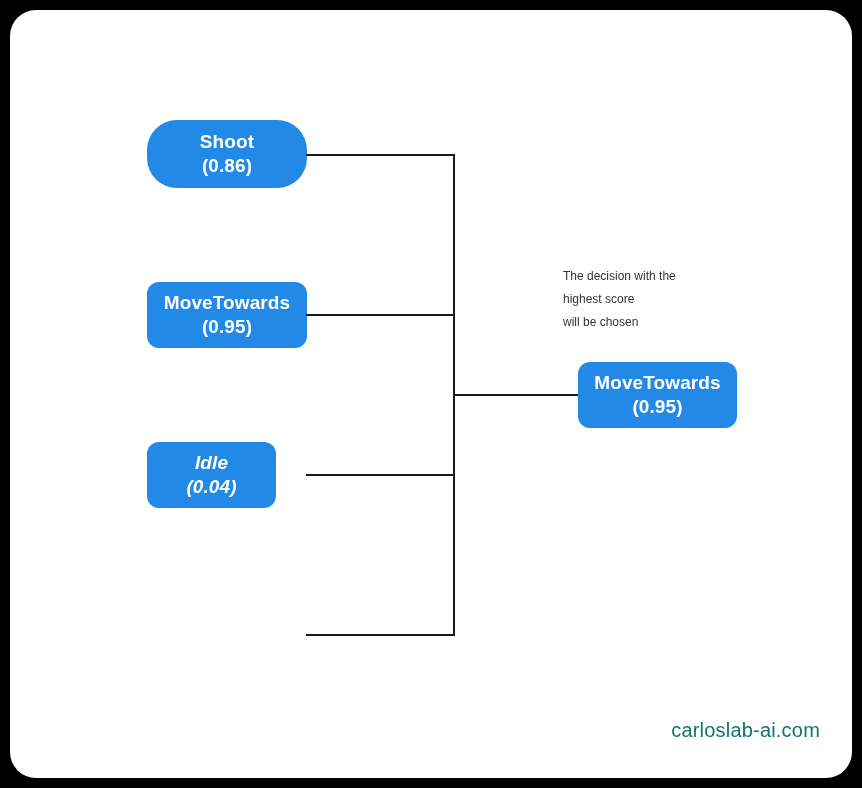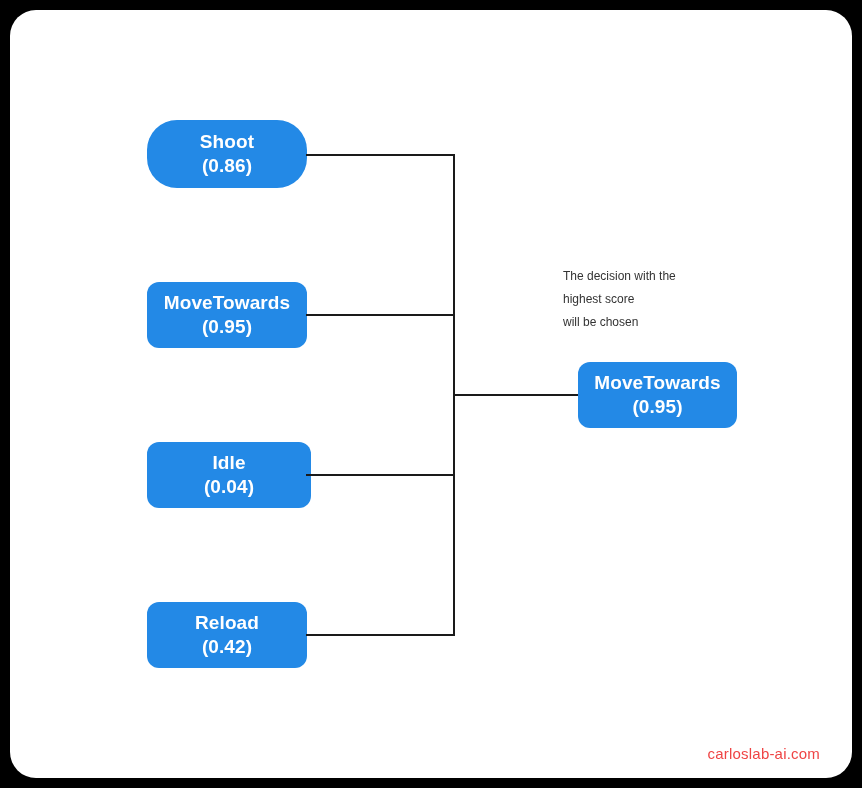--- a/index.html
+++ b/index.html
@@ -57,51 +57,47 @@
     top: 255px;
     width: 240px;
     color: #333333;
     font-size: 12px;
     line-height: 23px;
     white-space: pre-line;
   }
   #watermark {
     position: absolute;
     right: 32px;
-    bottom: 16px;
-    color: #ef4444;
-    font-size: 15px;
+    bottom: 36px;
+    color: #0f766e;
+    font-size: 20px;
     letter-spacing: 0.2px;
   }
 </style>
 </head>
 <body>
 
 <div id="canvas">
   <div id="panel">
 
     <div class="node" style="left:137px; top:110px; width:160px; height:68px;border-radius:30px;">
       <span>Shoot</span>
       <span class="node-score">(0.86)</span>
     </div>
 
     <div class="node" style="left:137px; top:272px; width:160px; height:66px;">
       <span>MoveTowards</span>
       <span class="node-score">(0.95)</span>
     </div>
 
-    <div class="node" style="left:137px; top:432px; width:164px; height:66px;">
+    <div class="node" style="left:137px; top:432px; width:129px; height:66px;font-style:italic;">
       <span>Idle</span>
       <span class="node-score">(0.04)</span>
     </div>
 
-    <div class="node" style="left:137px; top:592px; width:160px; height:66px;">
-      <span>Reload</span>
-      <span class="node-score">(0.42)</span>
-    </div>
 
     <div class="wire wire-h" style="left:296px; top:144px; width:149px;"></div>
     <div class="wire wire-h" style="left:296px; top:304px; width:149px;"></div>
     <div class="wire wire-h" style="left:296px; top:464px; width:149px;"></div>
     <div class="wire wire-h" style="left:296px; top:624px; width:149px;"></div>
 
     <div class="wire wire-v" style="left:443px; top:144px; height:482px;"></div>
 
     <div class="wire wire-h" style="left:443px; top:384px; width:126px;"></div>
 

